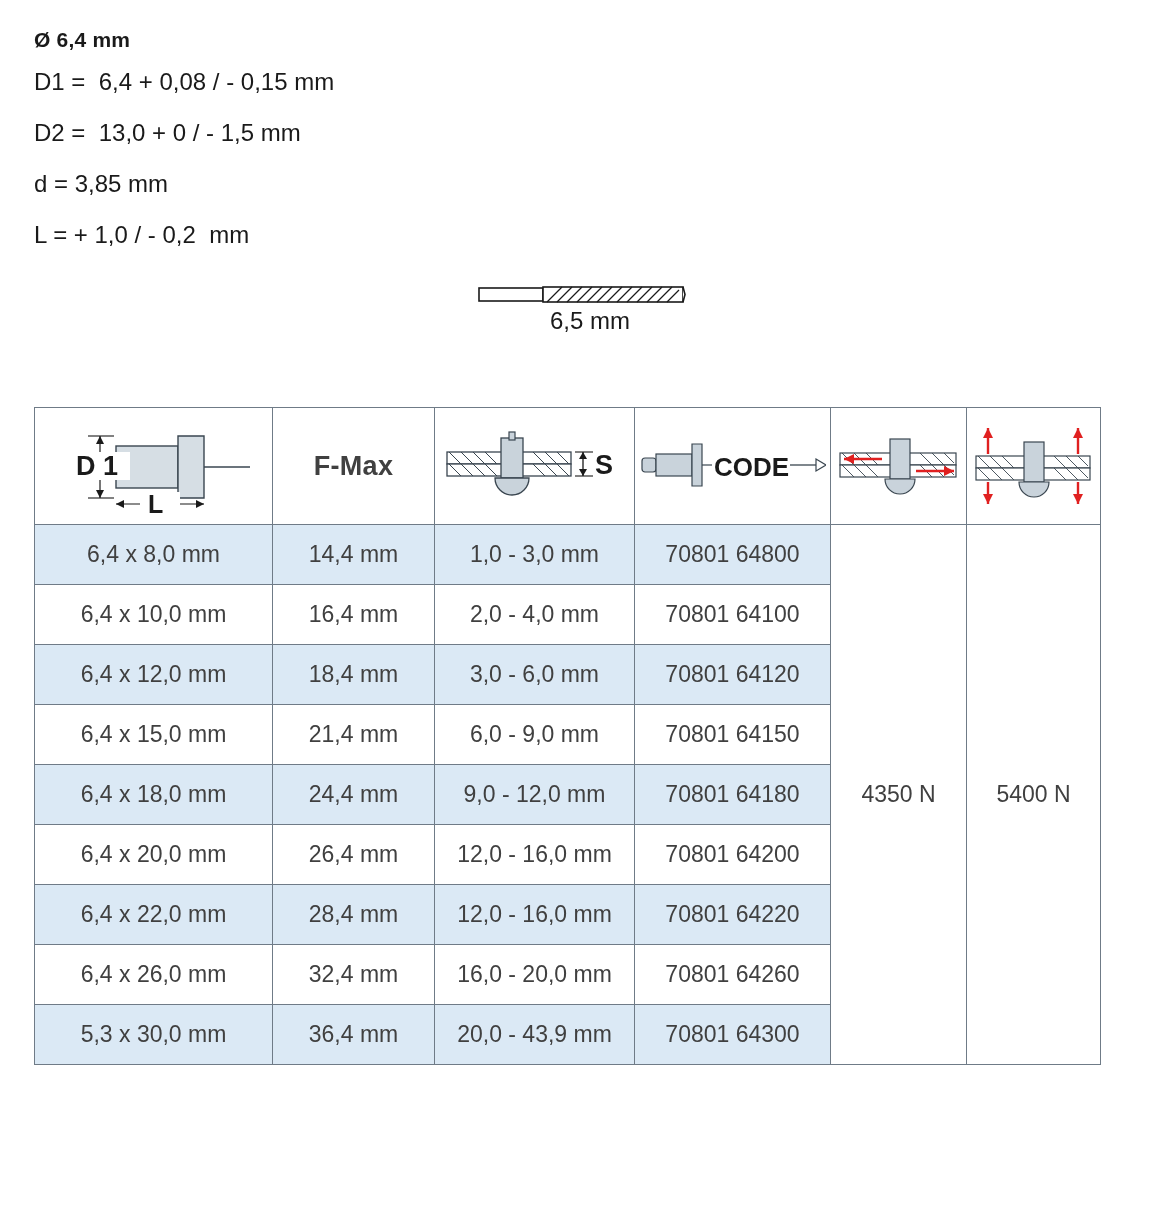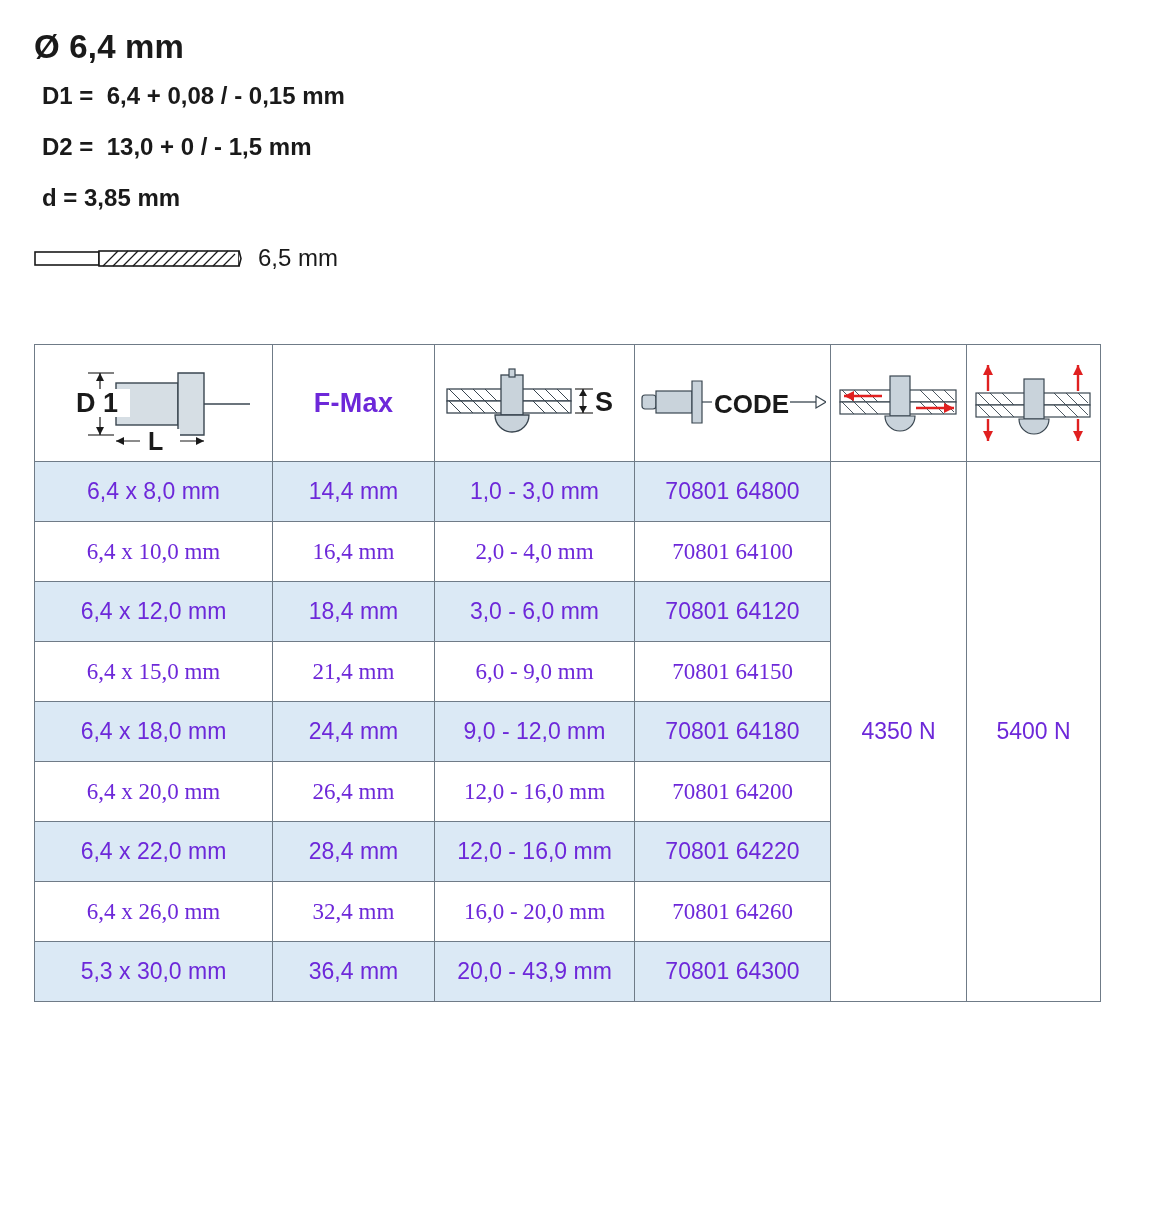--- a/index.html
+++ b/index.html
@@ -13,42 +13,42 @@
     font-family: "Liberation Sans", sans-serif;
     color: #1a1a1a;
     position: relative;
     overflow: hidden;
   }
   .page {
     padding: 22px 30px 0 34px;
     box-sizing: border-box;
   }
   .title {
-    font-size: 33px;
+    font-size: 21px;
     font-weight: bold;
     letter-spacing: 0.2px;
     margin: 6px 0 18px 0;
   }
   .spec-list {
-    margin: 8px;
+    margin: 0;
     padding: 0;
     list-style: none;
-    font-weight: bold;
   }
   .spec-line {
     font-size: 24px;
     line-height: 1.0;
     margin-bottom: 27px;
     white-space: pre;
   }
   .drill-row {
     display: flex;
     align-items: center;
     margin-top: 34px;
     margin-bottom: 14px;
+    flex-direction: column;
   }
   .drill-icon {
     flex: 0 0 auto;
     line-height: 0;
   }
   .drill-label {
     font-size: 24px;
     margin-left: 16px;
   }
 
@@ -62,38 +62,38 @@
     table-layout: fixed;
   }
   table.rivet-table td,
   table.rivet-table th {
     border: 1px solid #6f7b87;
     padding: 0;
     text-align: center;
     vertical-align: middle;
     font-size: 23px;
     font-weight: normal;
-    color: #6d28d9;
+    color: #404040;
   }
   .col-d1   { width: 238px; }
   .col-fmax { width: 162px; }
   .col-s    { width: 200px; }
   .col-code { width: 196px; }
   .col-n1   { width: 136px; }
   .col-n2   { width: 134px; }
 
   thead td {
     height: 116px;
     background: #ffffff;
   }
   tbody td {
     height: 59px;
   }
   tr.band-a td { background: #dbe9f5; }
-  tr.band-b td { background: #ffffff; font-family: Liberation Serif, serif; }
+  tr.band-b td { background: #ffffff; }
   td.force-cell {
     background: #ffffff !important;
     font-size: 24px;
   }
   .hdr-text {
     font-size: 27px;
     font-weight: bold;
     letter-spacing: 0.3px;
   }
   .hdr-svg-wrap {
@@ -111,20 +111,21 @@
 <body>
 
 <div class="page">
 
   <div class="title">Ø 6,4 mm</div>
 
   <ul class="spec-list">
     <li class="spec-line">D1 =  6,4 + 0,08 / - 0,15 mm</li>
     <li class="spec-line">D2 =  13,0 + 0 / - 1,5 mm</li>
     <li class="spec-line">d = 3,85 mm</li>
+    <li class="spec-line">L = + 1,0 / - 0,2  mm</li>
   </ul>
 
   <div class="drill-row">
     <span class="drill-icon">
       <svg width="208" height="26" viewBox="0 0 208 26">
         <rect x="1" y="7" width="64" height="13" fill="#ffffff" stroke="#1a1a1a" stroke-width="1.6"></rect>
         <rect x="65" y="6" width="140" height="15" fill="#ffffff" stroke="#1a1a1a" stroke-width="1.6"></rect>
         <path d="M69 21 L84 6 M79 21 L94 6 M89 21 L104 6 M99 21 L114 6 M109 21 L124 6 M119 21 L134 6 M129 21 L144 6 M139 21 L154 6 M149 21 L164 6 M159 21 L174 6 M169 21 L184 6 M179 21 L194 6 M189 21 L201 9" stroke="#1a1a1a" stroke-width="1.3" fill="none"></path>
         <path d="M205 6 L207 13.5 L205 21" fill="#ffffff" stroke="#1a1a1a" stroke-width="1.6"></path>
       </svg>

